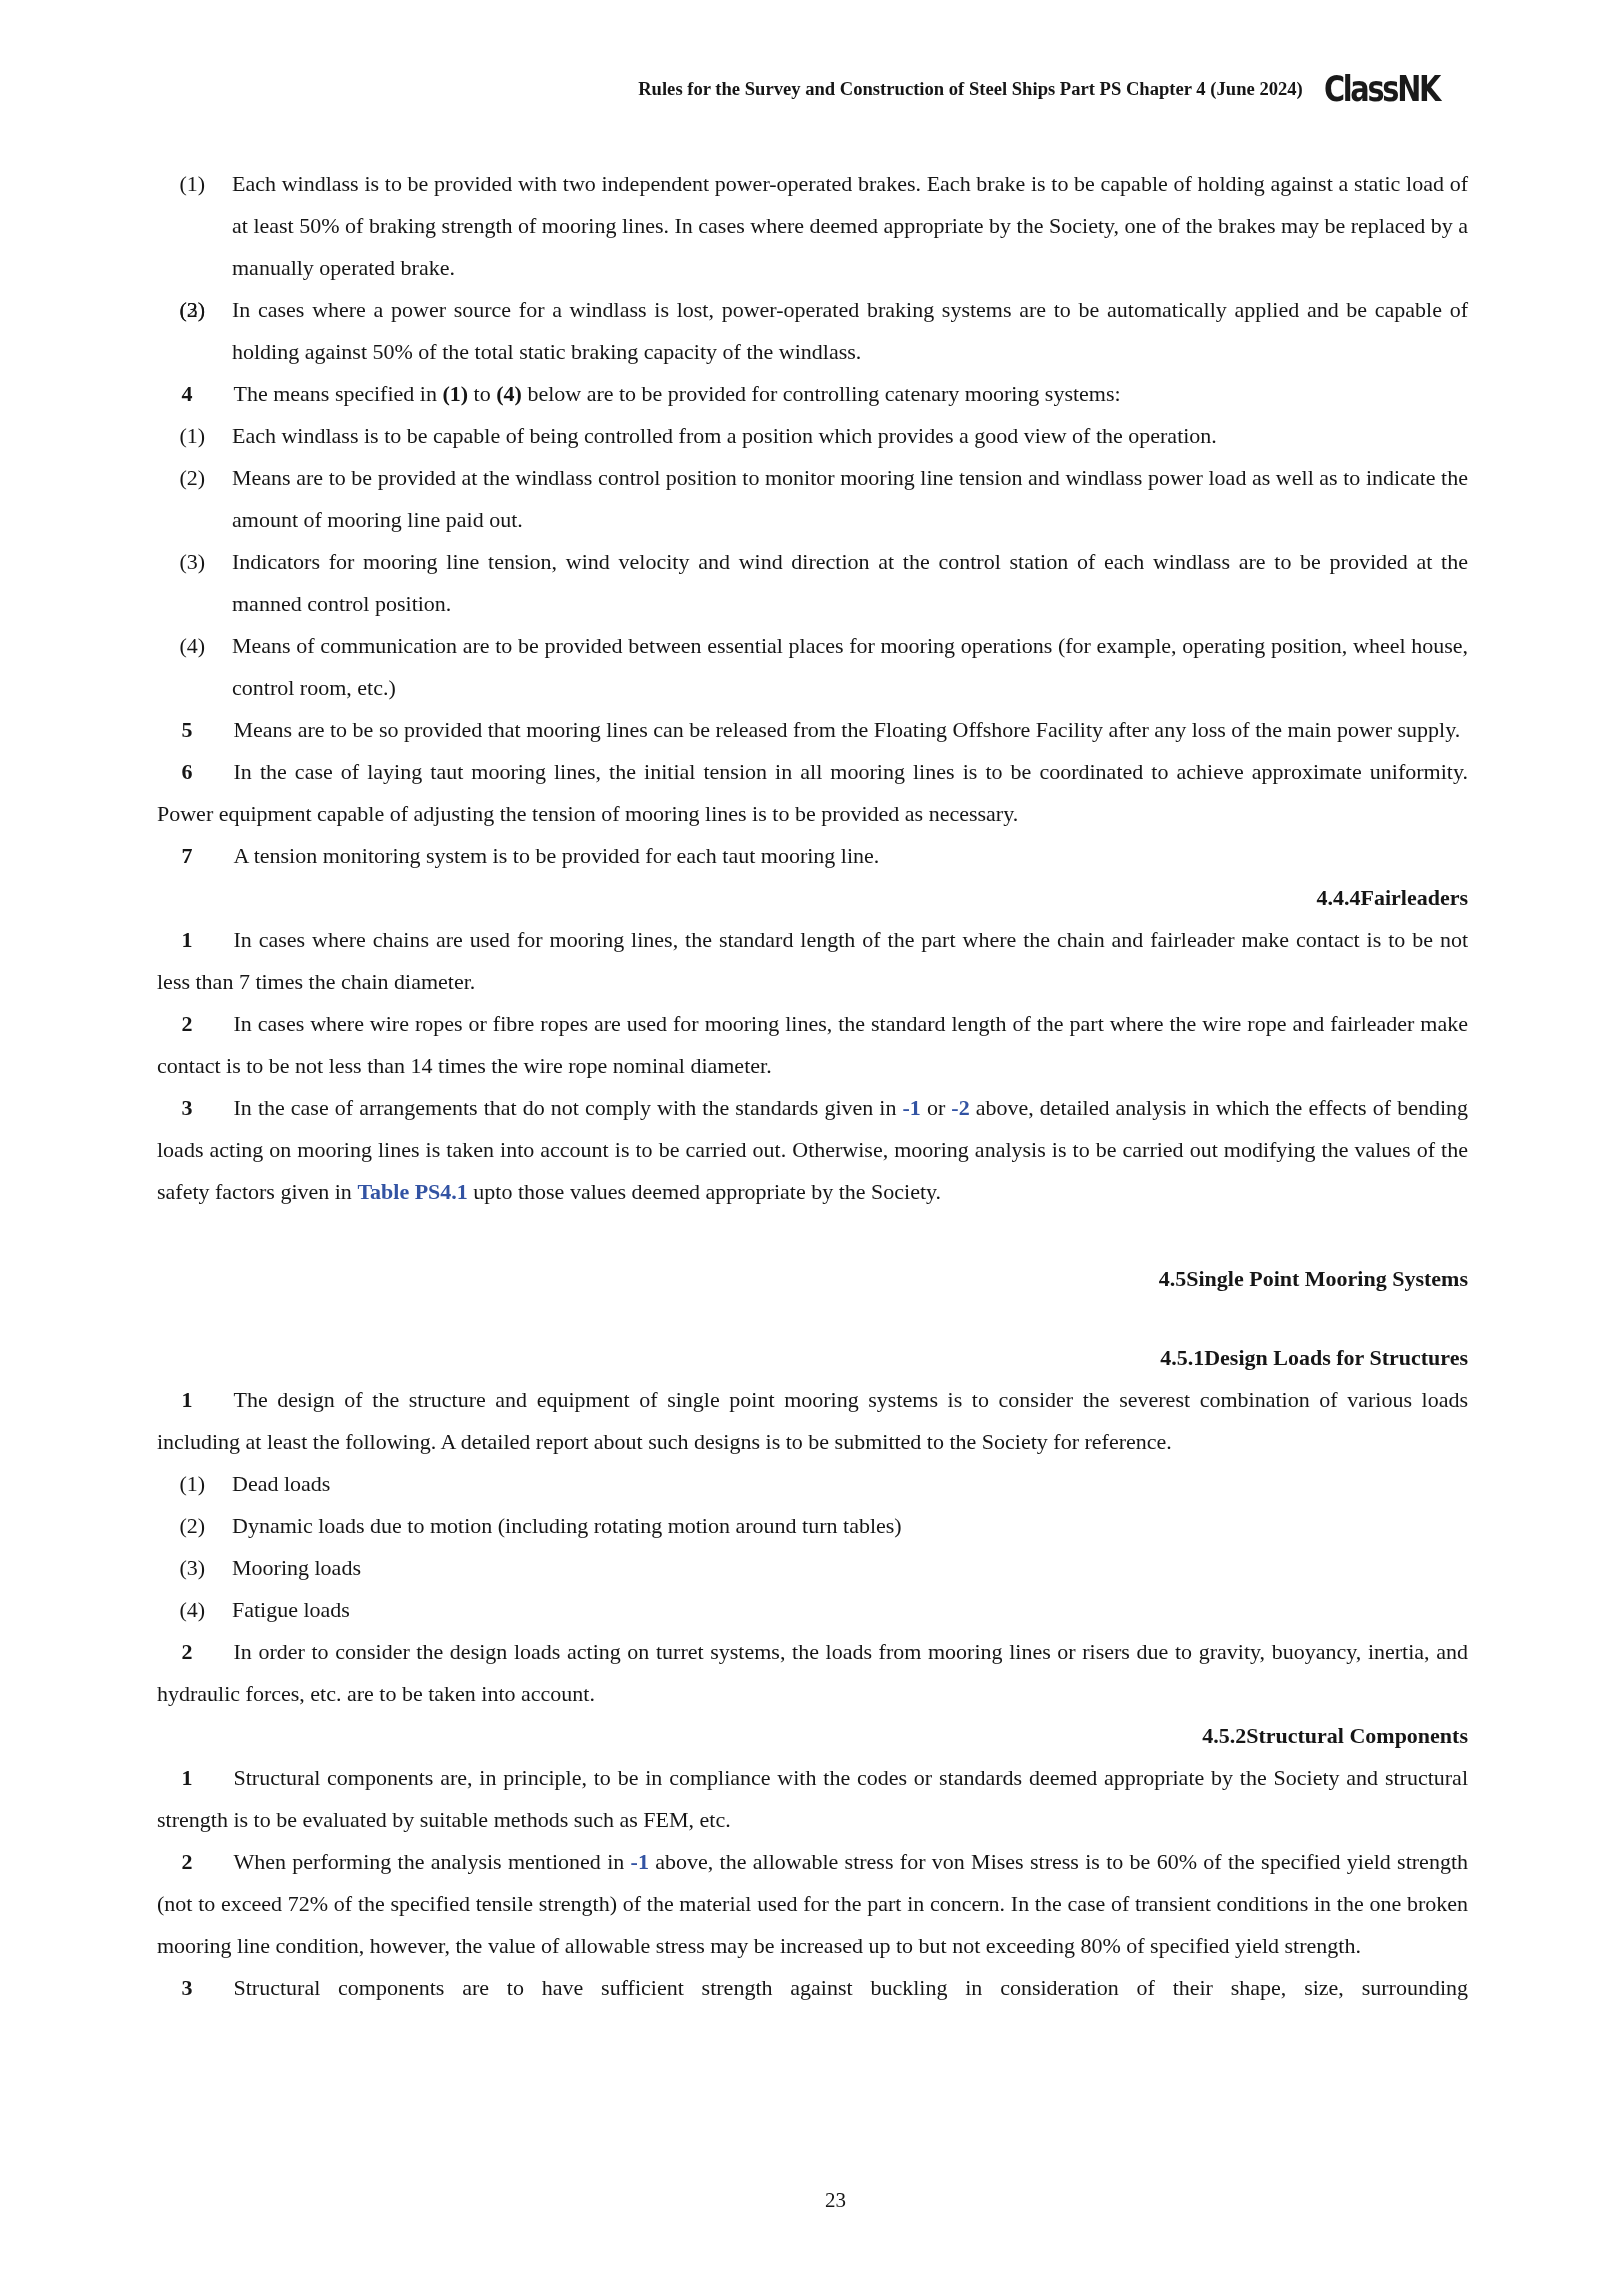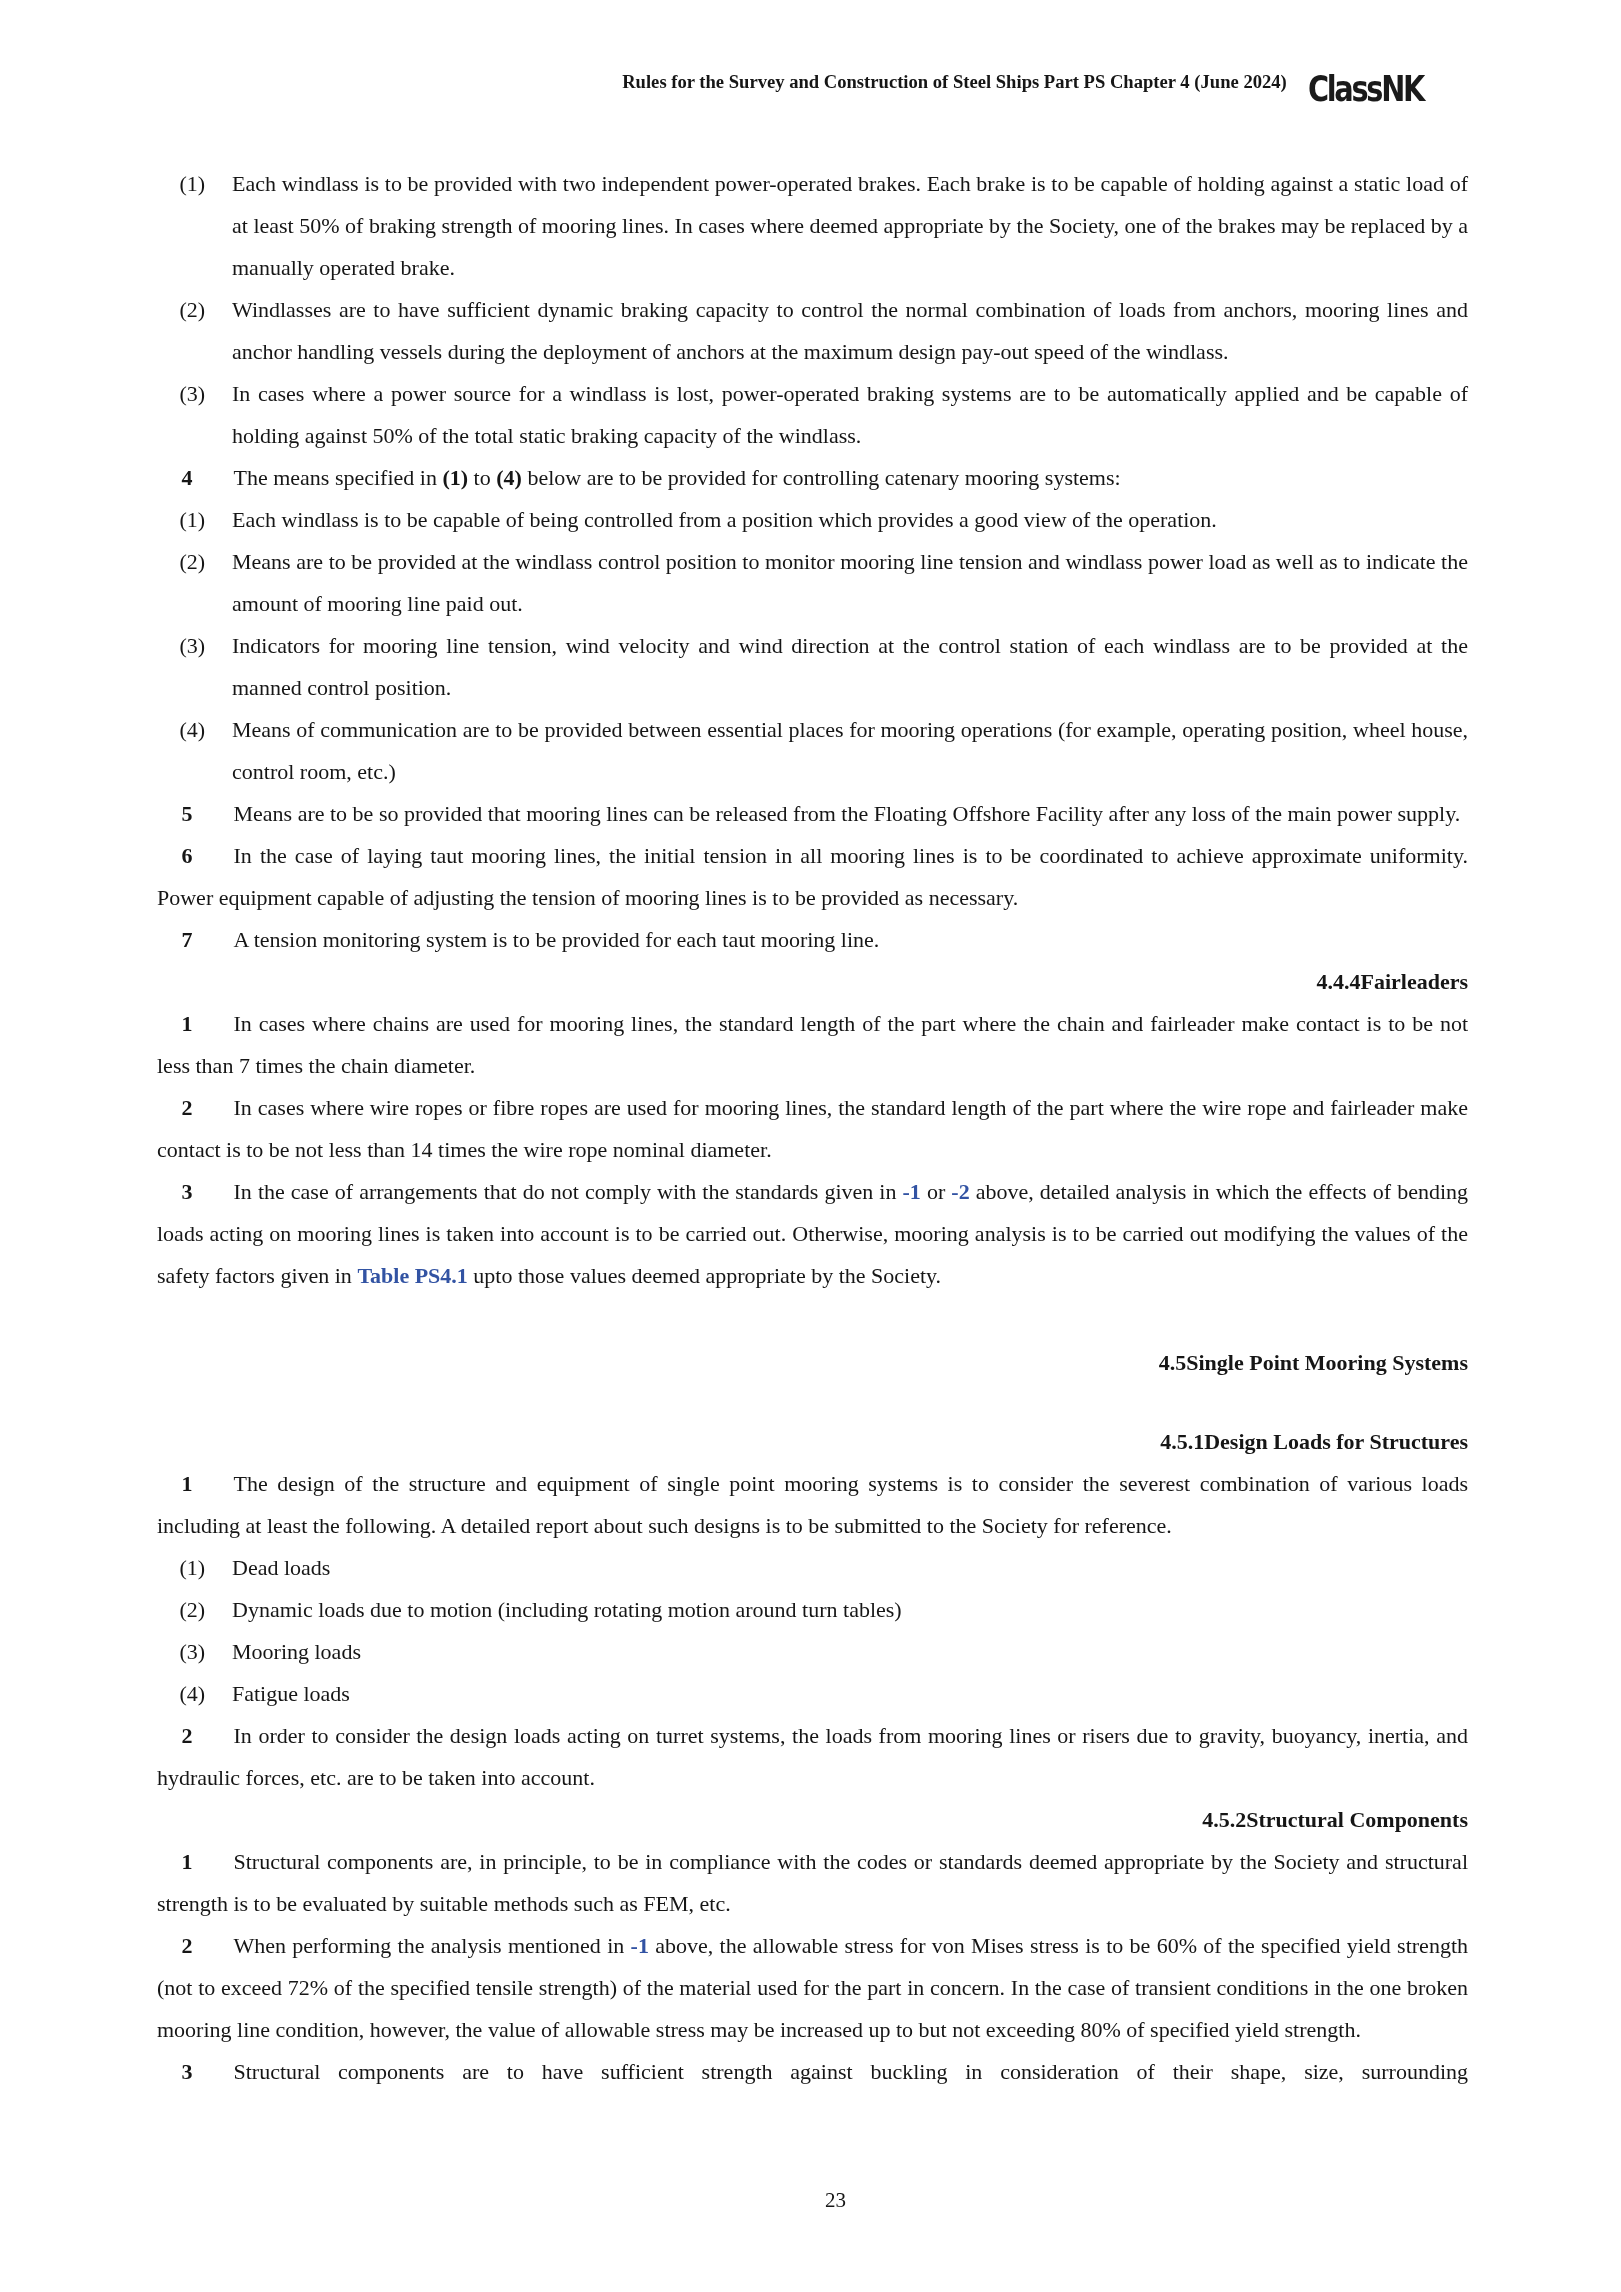--- a/index.html
+++ b/index.html
@@ -9,23 +9,23 @@
     height: 2293px;
     background: #ffffff;
     font-family: "Liberation Serif", serif;
     color: #161616;
     overflow: hidden;
   }
   
   .header {
     position: absolute;
     top: 71px;
-    right: 169px;
+    right: 153px;
     display: flex;
-    align-items: flex-start;
+    align-items: center;
   }
   .header-title {
     font-weight: bold;
     font-size: 18.6px;
     white-space: nowrap;
     letter-spacing: 0px;
   }
   .logo {
     font-family: "DejaVu Sans", sans-serif;
     font-weight: bold;
@@ -103,21 +103,21 @@
 
 <div class="page">
 
   <div class="header">
     <span class="header-title">Rules for the Survey and Construction of Steel Ships Part PS Chapter 4 (June 2024)</span>
     <span class="logo">ClassNK</span>
   </div>
 
   <div class="doc">
       <p class="list-item"><span class="marker">(1)</span><span>Each windlass is to be provided with two independent power-operated brakes. Each brake is to be capable of holding against a static load of at least 50% of braking strength of mooring lines. In cases where deemed appropriate by the Society, one of the brakes may be replaced by a manually operated brake.</span></p>
-      <p class="list-item"><span class="marker">(2)</span><span>Windlasses are to have sufficient dynamic braking capacity to control the normal combination of loads from anchors, mooring lines and anchor handling vessels during the deployment of anchors at the maximum design pay-out speed of the windlass.</span></p>
+      <p class="list-item"><span class="marker">(2)</span></p>
       <p class="list-item"><span class="marker">(3)</span><span>In cases where a power source for a windlass is lost, power-operated braking systems are to be automatically applied and be capable of holding against 50% of the total static braking capacity of the windlass.</span></p>
       <p class="numbered"><span class="marker">4</span><span>The means specified in </span><span class="b">(1)</span><span> to </span><span class="b">(4)</span><span> below are to be provided for controlling catenary mooring systems:</span></p>
       <p class="list-item"><span class="marker">(1)</span><span>Each windlass is to be capable of being controlled from a position which provides a good view of the operation.</span></p>
       <p class="list-item"><span class="marker">(2)</span><span>Means are to be provided at the windlass control position to monitor mooring line tension and windlass power load as well as to indicate the amount of mooring line paid out.</span></p>
       <p class="list-item"><span class="marker">(3)</span><span>Indicators for mooring line tension, wind velocity and wind direction at the control station of each windlass are to be provided at the manned control position.</span></p>
       <p class="list-item"><span class="marker">(4)</span><span>Means of communication are to be provided between essential places for mooring operations (for example, operating position, wheel house, control room, etc.)</span></p>
       <p class="numbered"><span class="marker">5</span><span>Means are to be so provided that mooring lines can be released from the Floating Offshore Facility after any loss of the main power supply.</span></p>
       <p class="numbered"><span class="marker">6</span><span>In the case of laying taut mooring lines, the initial tension in all mooring lines is to be coordinated to achieve approximate uniformity. Power equipment capable of adjusting the tension of mooring lines is to be provided as necessary.</span></p>
       <p class="numbered"><span class="marker">7</span><span>A tension monitoring system is to be provided for each taut mooring line.</span></p>
       <p class="heading"><span class="marker">4.4.4</span><span>Fairleaders</span></p>

